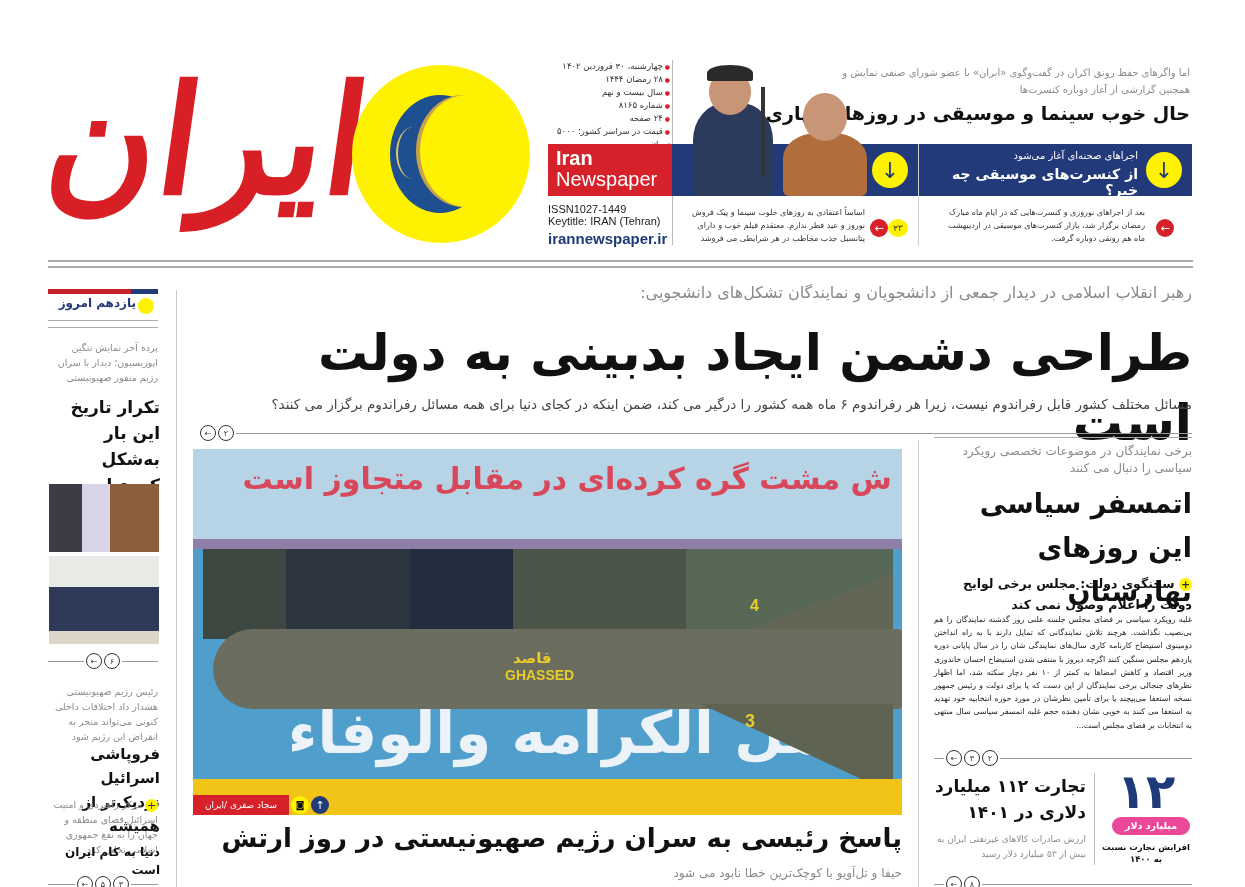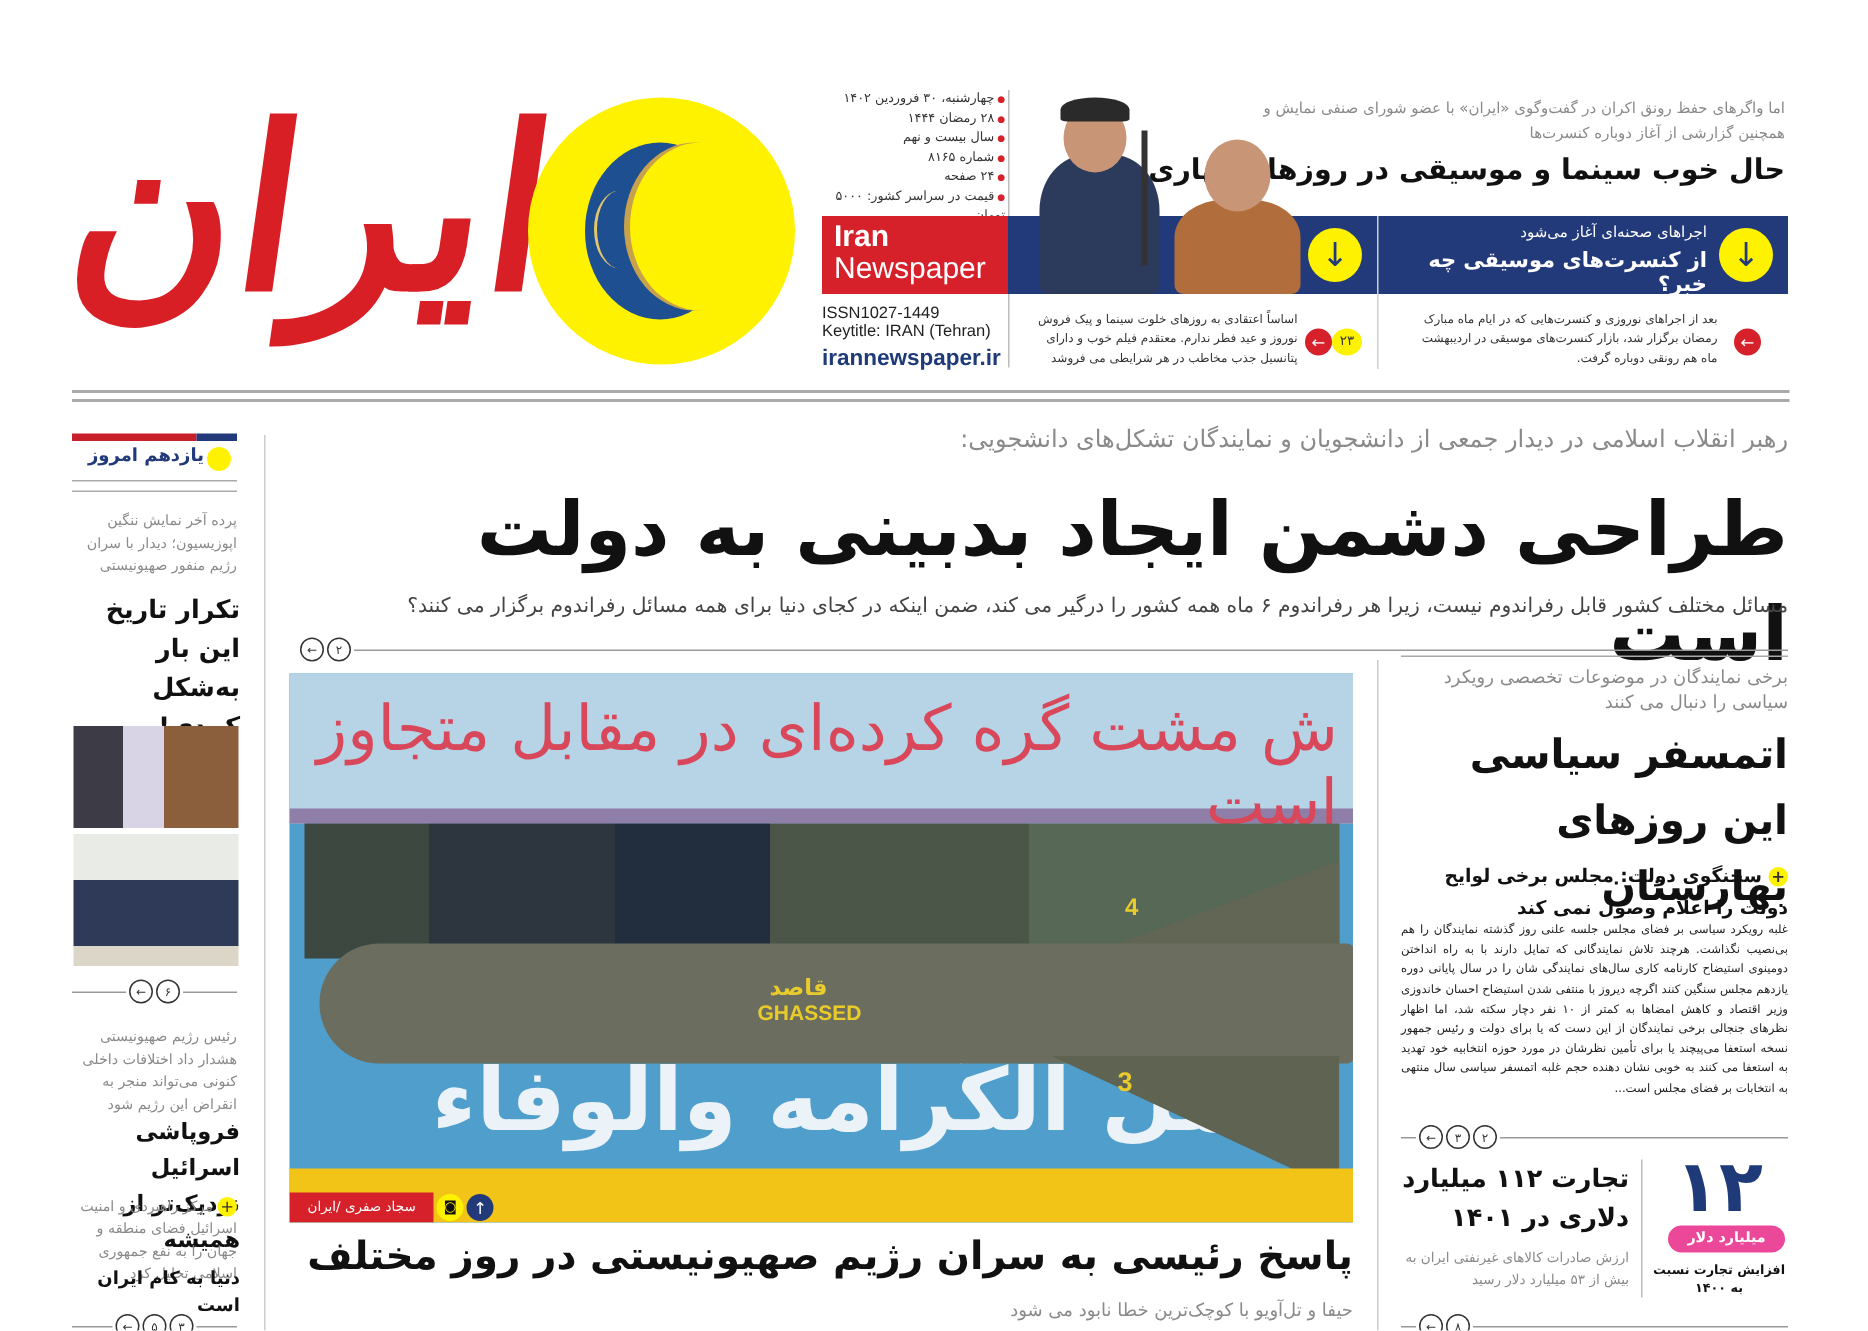--- a/index.html
+++ b/index.html
@@ -63,21 +63,21 @@
   .plus-dot { display: inline-flex; width: 13px; height: 13px; border-radius: 50%; background: #fff200; font-size: 11px; align-items: center; justify-content: center; color: #333; vertical-align: middle; }
 
   
   #main-kicker { left: 230px; top: 283px; width: 962px; font-size: 16px; }
   #main-headline { left: 230px; top: 318px; width: 962px; font-size: 50px; font-weight: bold; line-height: 70px; letter-spacing: -1px; }
   #main-sub { left: 190px; top: 396px; width: 1002px; font-size: 13.5px; }
   #main-ref { left: 200px; top: 425px; width: 992px; }
 
   #main-photo { left: 193px; top: 449px; width: 709px; height: 366px; overflow: hidden; background: #4f9ecb; }
   #banner { position: absolute; left: 0; top: 0; width: 709px; height: 100px; background: #b7d3e6; border-bottom: 10px solid #8f7ea8; }
-  #banner-text { position: absolute; right: 10px; top: 12px; font-size: 42px; font-weight: normal; color: #d8475a; letter-spacing: -1px; }
+  #banner-text { position: absolute; right: 10px; top: 12px; font-size: 30px; font-weight: bold; color: #d8475a; letter-spacing: -1px; }
   #crowd { position: absolute; left: 10px; top: 100px; width: 690px; height: 90px; background: linear-gradient(90deg,#3a4034 0 12%,#2a2d33 12% 30%,#1e2431 30% 45%,#4a4f3c 45% 70%,#57634c 70% 100%); opacity: 0.92; }
   #blue-script { position: absolute; right: 20px; top: 250px; font-size: 58px; font-weight: bold; color: #ecf3f8; letter-spacing: 2px; }
   #missile { position: absolute; left: 20px; top: 180px; width: 690px; height: 80px; background: #6b6e5e; border-radius: 45px 6px 6px 45px; }
   #fin-top { position: absolute; left: 460px; top: 125px; width: 240px; height: 72px; background: #626655; clip-path: polygon(20% 100%, 100% 0, 100% 100%); }
   #fin-bot { position: absolute; left: 460px; top: 255px; width: 240px; height: 90px; background: #5f6352; clip-path: polygon(20% 0, 100% 0, 100% 100%); }
   #missile-name-fa { position: absolute; left: 320px; top: 200px; font-size: 15px; font-weight: bold; color: #e9cb2c; }
   #missile-name { position: absolute; left: 312px; top: 218px; font-size: 14px; font-weight: bold; color: #e9cb2c; font-family: "Liberation Sans", sans-serif; }
   #missile-no-4 { position: absolute; left: 557px; top: 148px; font-size: 16px; font-weight: bold; color: #e9cb2c; font-family: "Liberation Sans", sans-serif; }
   #missile-no-3 { position: absolute; left: 552px; top: 262px; font-size: 18px; font-weight: bold; color: #e9cb2c; font-family: "Liberation Sans", sans-serif; }
   #truck { position: absolute; left: 0; top: 330px; width: 709px; height: 36px; background: #f2c418; }
@@ -222,21 +222,21 @@
   <div id="missile-name">GHASSED</div>
   <div id="missile-no-4">4</div>
   <div id="missile-no-3">3</div>
   <div id="truck"></div>
   <div id="credit-bar">
     <div id="credit-text" class="rtl">سجاد صفری /ایران</div>
     <div id="cam-icon">◙</div>
     <div id="up-icon">↑</div>
   </div>
 </div>
-<div id="photo-headline" class="abs rtl">پاسخ رئیسی به سران رژیم صهیونیستی در روز مختلف</div>
+<div id="photo-headline" class="abs rtl">پاسخ رئیسی به سران رژیم صهیونیستی در روز ارتش</div>
 <div id="photo-sub" class="abs rtl gray">حیفا و تل‌آویو با کوچک‌ترین خطا نابود می شود</div>
 
 <div id="right-vline" class="abs"></div>
 <div id="right-hr-top" class="abs"></div>
 <div id="smog-kicker" class="abs rtl gray">برخی نمایندگان در موضوعات تخصصی رویکرد سیاسی را دنبال می کنند</div>
 <div id="smog-title" class="abs rtl">اتمسفر سیاسی این روزهای بهارستان</div>
 <div id="smog-plus" class="abs rtl">
   <span class="plus-dot">+</span>
   <span>سخنگوی دولت: مجلس برخی لوایح دولت را اعلام وصول نمی کند</span>
 </div>

